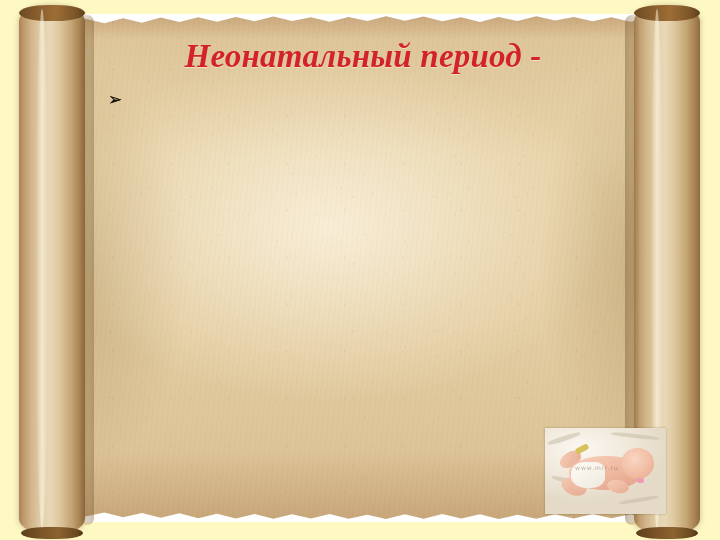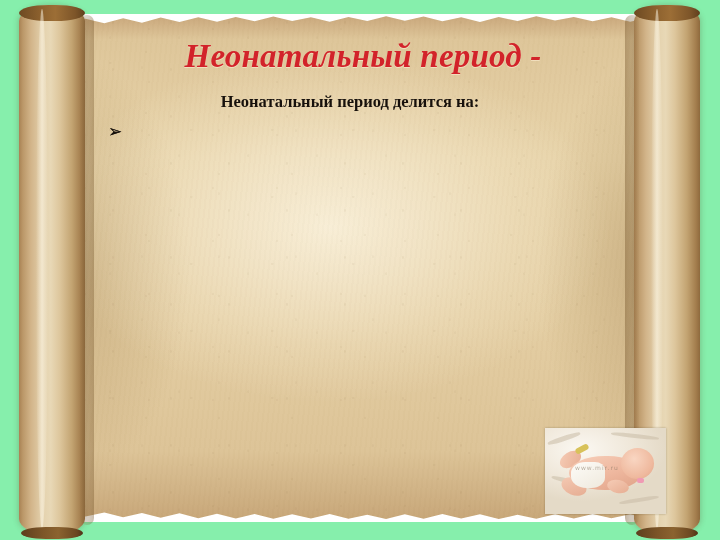--- a/index.html
+++ b/index.html
@@ -5,21 +5,21 @@
   html, body {
     margin: 0;
     padding: 0;
     background: #ffffff;
   }
   #stage {
     position: relative;
     width: 720px;
     height: 540px;
     overflow: hidden;
-    background: #86efac;
+    background: #fef9c3;
     font-family: "Liberation Serif", "DejaVu Serif", serif;
   }
 
   
   .paper {
     position: absolute;
     left: 48px;
     top: 14px;
     width: 626px;
     height: 508px;
@@ -330,21 +330,20 @@
   <div class="content">
 
     <div class="title">Неонатальный период -</div>
 
     <div class="bullets">
 
 
 
     </div>
 
-    <div class="center-line">Неонатальный период делится на:</div>
 
     <div class="arrow-row">
       <span class="arrow-glyph">➢</span>
     </div>
 
     <div class="arrow-row">
       <span class="arrow-glyph">➢</span>
     </div>
 
   </div>

